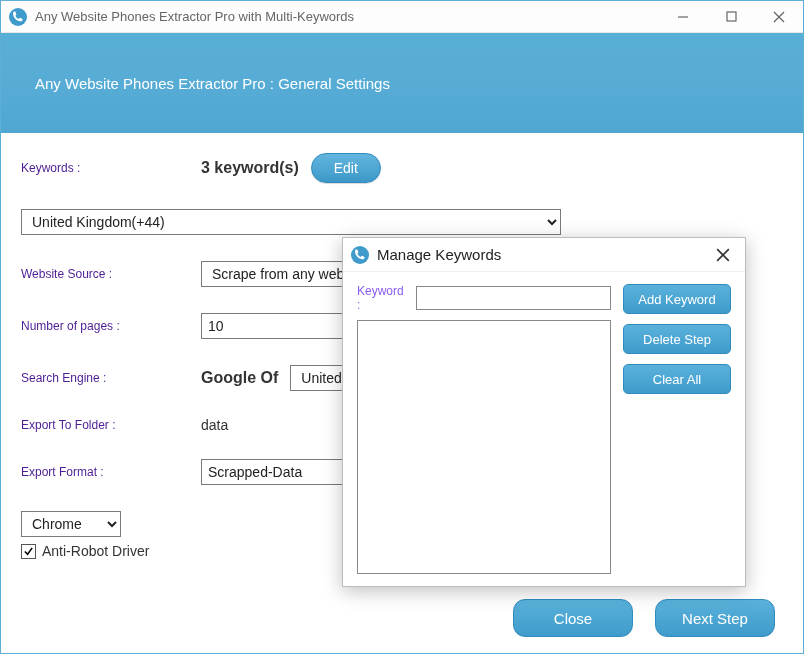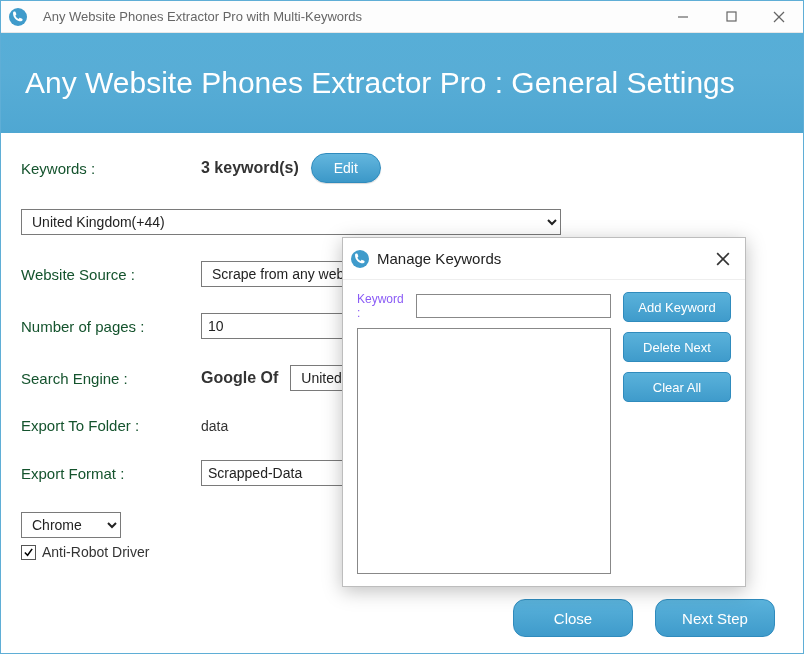--- a/index.html
+++ b/index.html
@@ -19,57 +19,57 @@
     height:32px;
     background:#fdfdfd;
     display:flex;
     align-items:center;
     border-bottom:1px solid #e7e7e7;
   }
   .titlebar .app-icon {
     width:18px; height:18px;
     margin:0 8px 0 8px;
   }
-  .title-text { color:#666; font-size:13px; flex:0 0 auto;margin-left:8px; }
+  .title-text { color:#666; font-size:13px; flex:0 0 auto; }
   .title-spacer { flex:1; }
   .win-btn {
     width:48px; height:32px;
     display:flex; align-items:center; justify-content:center;
     color:#666;
   }
   .win-btn svg { stroke:#666; }
 
   
   .header-band {
     height:100px;
     background:linear-gradient(#57aed7,#58add6 40%,#4fa7d2);
     display:flex;
     align-items:center;
     padding-left:20px;
   }
   .header-band h1 {
     color:#fff;
     font-weight:400;
-    font-size:30px;
-    margin:4px;
+    font-size:15px;
+    margin:14px;
   }
 
   
   .form-area {
     padding:20px 28px 0 20px;
   }
   .row {
     display:flex;
     align-items:center;
     margin-bottom:26px;
   }
   .row .lbl {
     width:180px;
-    color:#14532d;
-    font-size:15px;
+    color:#4c1d95;
+    font-size:12px;
   }
   .row .val { flex:1; display:flex; align-items:center; gap:12px; }
   .bold { font-weight:700; }
   .select, .textbox {
     height:26px;
     border:1px solid #7a7a7a;
     background:#fff;
     font-size:14px;
     padding:2px 6px;
     color:#222;
@@ -126,21 +126,21 @@
   .dialog {
     position:absolute;
     top:236px; left:341px;
     width:404px; height:350px;
     background:#fff;
     border:1px solid #bdbdbd;
     box-shadow:0 4px 18px rgba(0,0,0,.25);
     display:flex; flex-direction:column;
   }
   .dialog-title {
-    height:42px;
+    height:34px;
     display:flex; align-items:center;
     padding:0 8px;
     border-bottom:1px solid #eee;
   }
   .dialog-title .app-icon { width:18px;height:18px; margin-right:8px; }
   .dialog-title .dt-text { font-size:15px; color:#222; }
   .dialog-title .spacer { flex:1; }
   .dlg-close {
     width:28px;height:28px;
     display:flex;align-items:center;justify-content:center;
@@ -312,17 +312,17 @@
   <div class="dialog-body">
     <div class="dlg-left">
       <div class="kw-row">
         <label>Keyword :</label>
         <input type="text" value="" style="">
       </div>
       <div class="kw-list"></div>
     </div>
     <div class="dlg-right">
       <div class="dlg-btn">Add Keyword</div>
-      <div class="dlg-btn">Delete Next</div>
+      <div class="dlg-btn">Delete Step</div>
       <div class="dlg-btn">Clear All</div>
     </div>
   </div>
 </div>
 
 </body></html>

